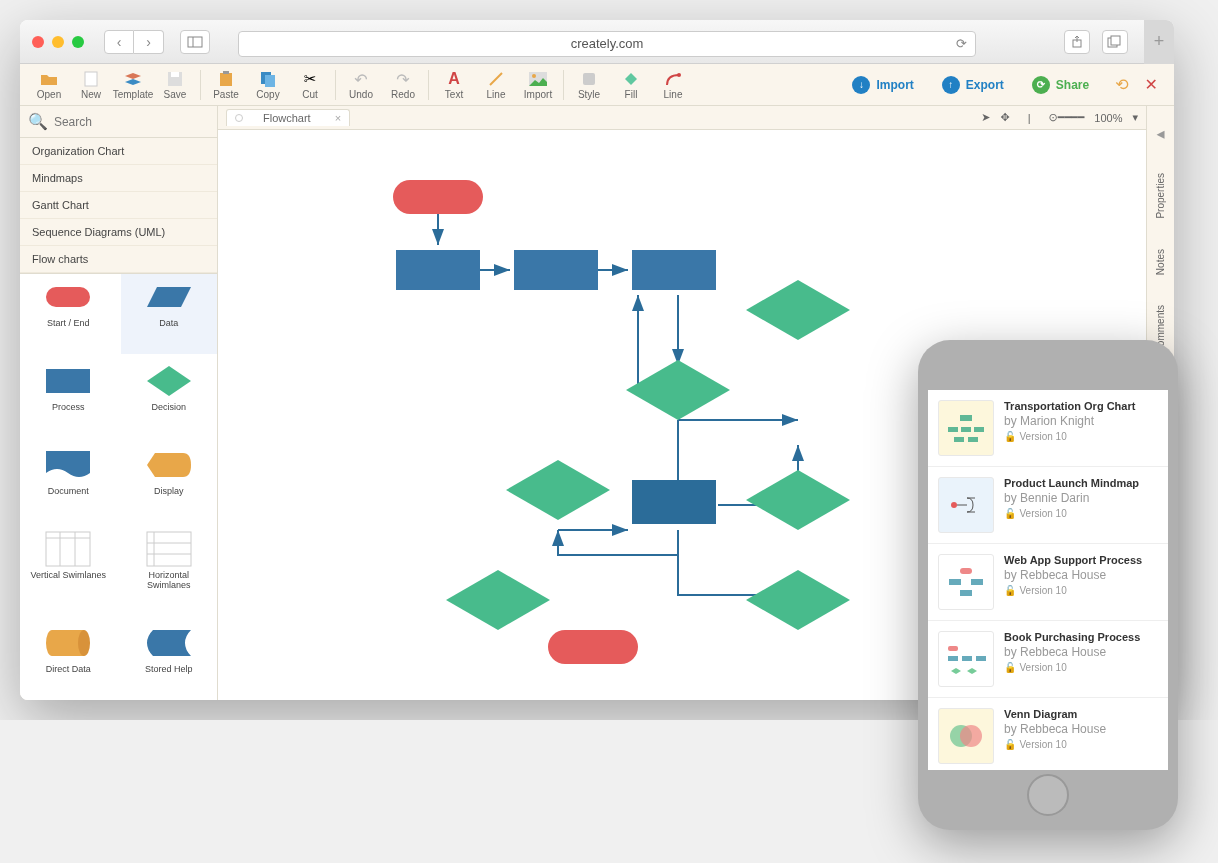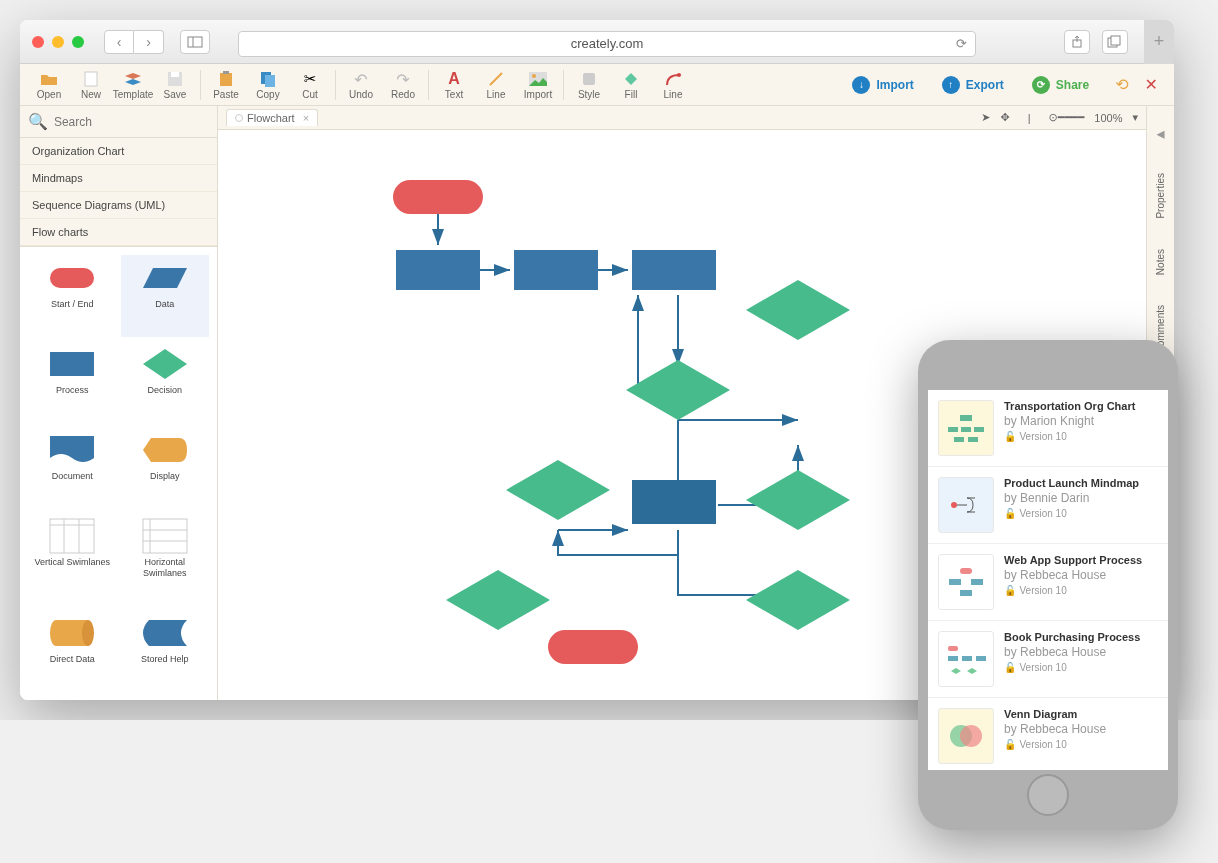--- a/index.html
+++ b/index.html
@@ -25,27 +25,27 @@
 .tsep{width:1px;height:30px;background:#e0dccf;margin:0 4px}
 .toolbar-right{margin-left:auto;display:flex;gap:8px;align-items:center}
 .pill{display:flex;align-items:center;gap:6px;padding:4px 10px;border-radius:4px;font-size:12px;font-weight:600;cursor:pointer}
 .pill-icon{width:18px;height:18px;border-radius:50%;display:flex;align-items:center;justify-content:center;color:#fff;font-size:10px}
 .main{flex:1;display:flex;overflow:hidden}
 .leftpanel{width:198px;background:#faf5ec;border-right:1px solid #e0dccf;display:flex;flex-direction:column}
 .search{display:flex;align-items:center;padding:6px 8px;border-bottom:1px solid #e0dccf;gap:6px}
 .search input{border:none;background:transparent;font-size:12px;outline:none;flex:1;color:#888}
 .catlist{border-bottom:1px solid #e0dccf}
 .cat{padding:7px 12px;font-size:11px;color:#444;border-bottom:1px solid #efe9dc;cursor:pointer}
-.shapes{flex:1;background:#fff;overflow-y:auto;padding:8px;display:grid;grid-template-columns:1fr 1fr;gap:4px}
+.shapes{flex:1;background:#fff;overflow-y:auto;padding:0;display:grid;grid-template-columns:1fr 1fr;gap:4px}
 .shape{display:flex;flex-direction:column;align-items:center;padding:6px;cursor:pointer}
 .shape-vis{width:50px;height:34px;display:flex;align-items:center;justify-content:center}
 .shape-lbl{font-size:9px;color:#444;text-align:center;margin-top:4px;line-height:1.2}
 .canvas-wrap{flex:1;display:flex;flex-direction:column;position:relative}
 .tabbar{height:24px;background:#faf5ec;border-bottom:1px solid #e0dccf;display:flex;align-items:center;padding:0 8px}
-.tab{display:flex;align-items:center;gap:4px;padding:2px 8px;font-size:11px;color:#666;background:#fff;border:1px solid #e0dccf;border-bottom:none;border-radius:3px 3px 0 0}
+.tab{display:flex;align-items:center;gap:20px;padding:2px 8px;font-size:11px;color:#666;background:#fff;border:1px solid #e0dccf;border-bottom:none;border-radius:3px 3px 0 0}
 .tabbar-right{margin-left:auto;display:flex;align-items:center;gap:10px;font-size:11px;color:#666}
 .canvas{flex:1;background:#fff;position:relative;overflow:hidden}
 .rightbar{width:28px;background:#faf5ec;border-left:1px solid #e0dccf;display:flex;flex-direction:column;align-items:center;padding-top:18px;gap:30px}
 .ritem{writing-mode:vertical-rl;transform:rotate(180deg);font-size:10px;color:#666;cursor:pointer;display:flex;align-items:center;gap:4px}
 .phone{position:absolute;right:40px;top:340px;width:260px;height:490px;background:#b0b0b0;border-radius:32px;padding:50px 10px 60px;box-shadow:0 15px 50px rgba(0,0,0,0.35)}
 .phone::after{content:"";position:absolute;bottom:14px;left:50%;transform:translateX(-50%);width:38px;height:38px;border:2px solid #999;border-radius:50%;background:#bbb}
 .phone-screen{width:100%;height:100%;background:#fff;overflow:hidden}
 .card{display:flex;border-bottom:1px solid #eee;padding:10px}
 .thumb{width:56px;height:56px;border:1px solid #e8e8e8;border-radius:3px;margin-right:10px;flex-shrink:0;display:flex;align-items:center;justify-content:center;overflow:hidden}
 .card-body{flex:1;min-width:0}
@@ -231,20 +231,21 @@
 
   <div class="main">
     <div class="leftpanel">
       <div class="search">
         <span style="color:#999">🔍</span>
         <input placeholder="Search" style="">
       </div>
       <div class="catlist">
         <div class="cat">Organization Chart</div>
         <div class="cat">Mindmaps</div>
+        <div class="cat">Gantt Chart</div>
         <div class="cat">Sequence Diagrams (UML)</div>
         <div class="cat">Flow charts</div>
       </div>
       <div class="shapes">
         <div class="shape">
             <div class="shape-vis">
               <svg width="44" height="20">
                 <rect width="44" height="20" rx="10" fill="#e55b5b"></rect>
               </svg>
             </div>

